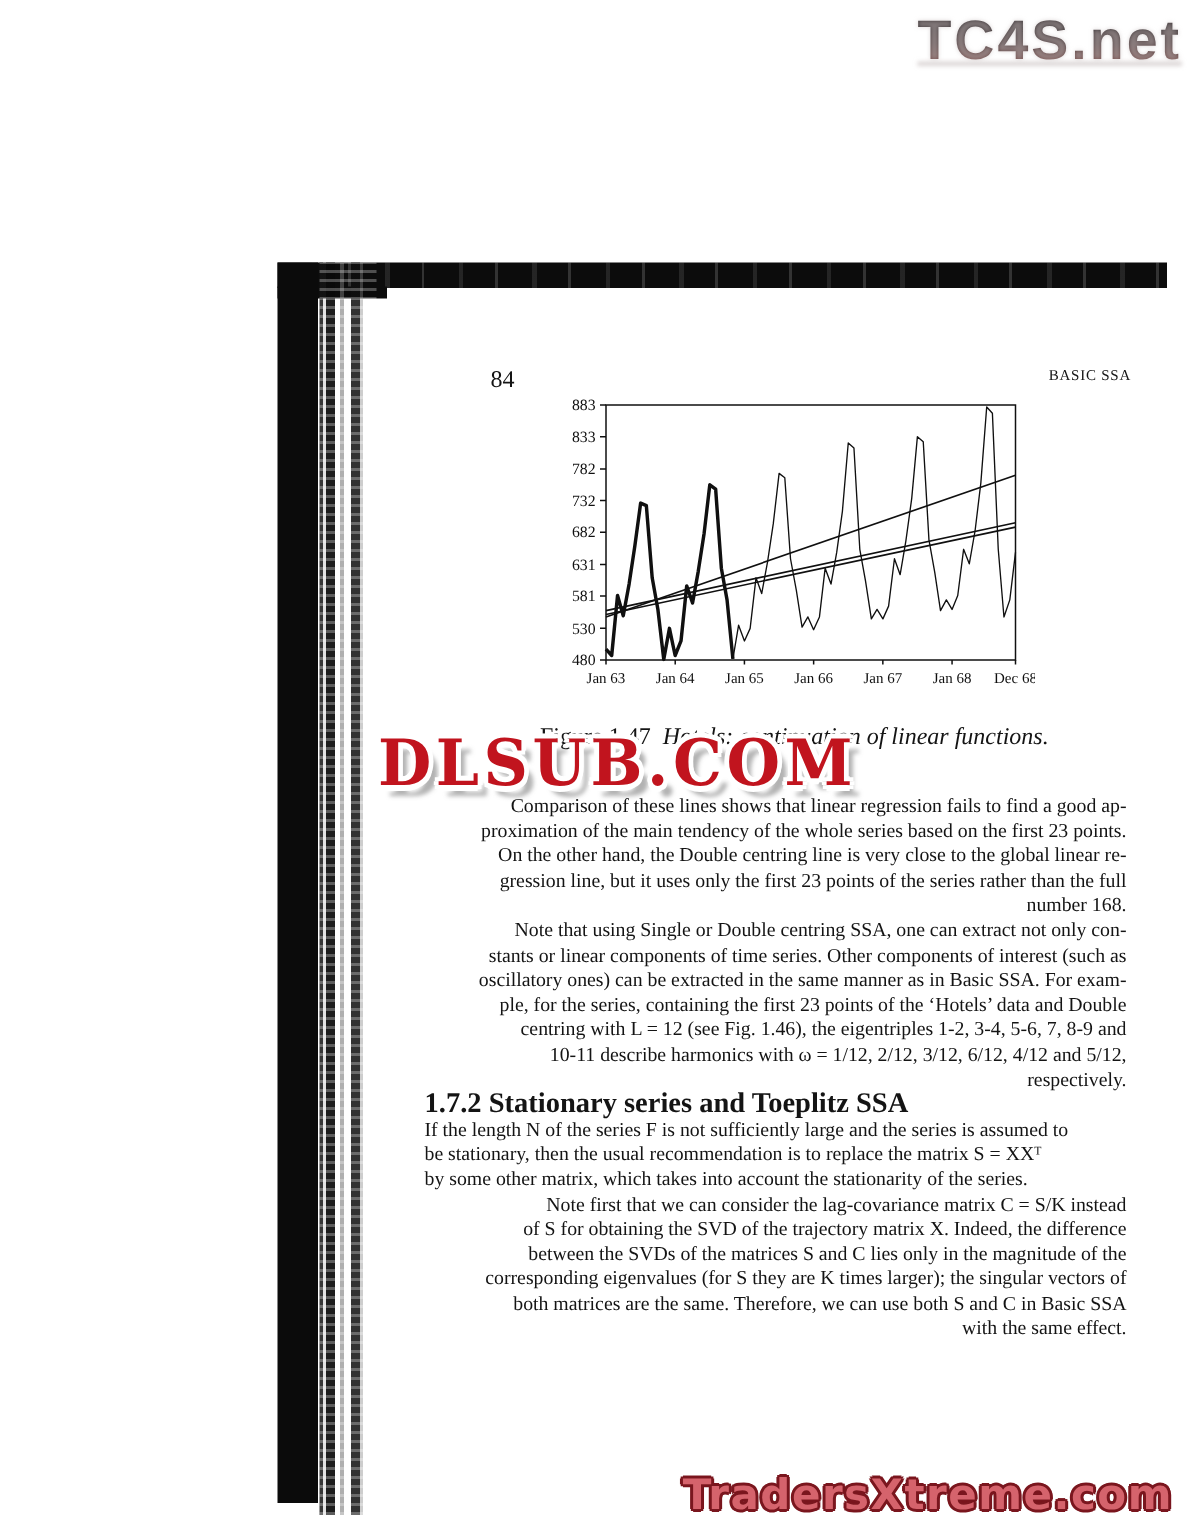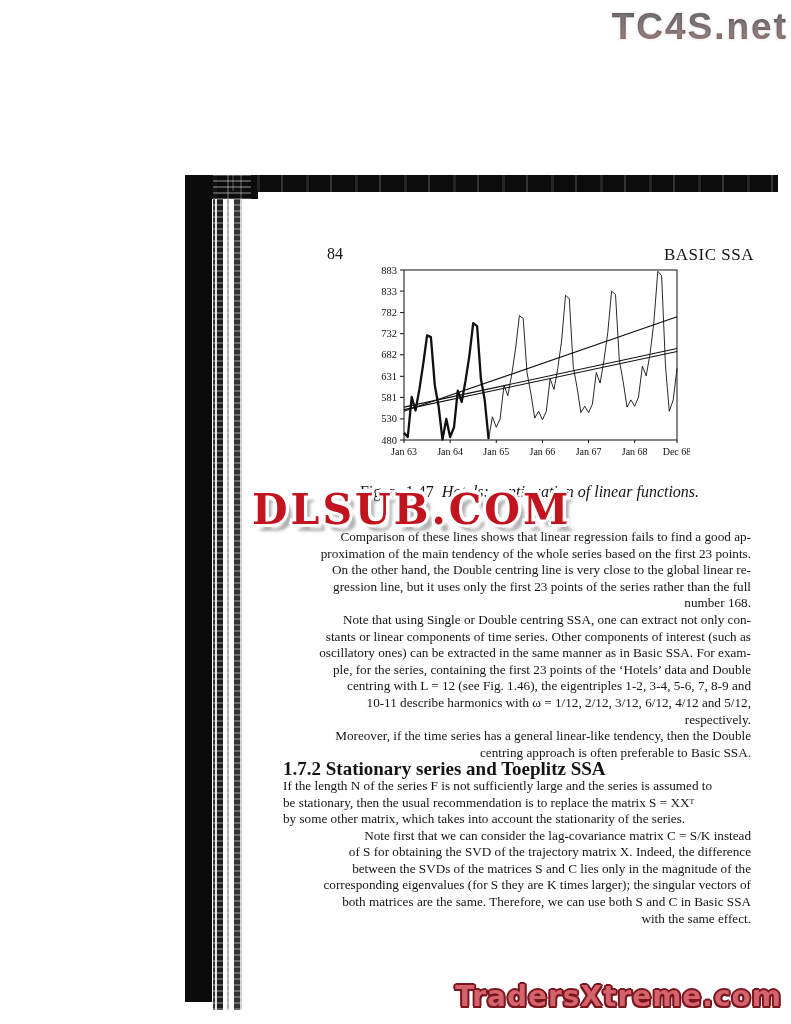--- a/index.html
+++ b/index.html
@@ -8,20 +8,21 @@
     background:#ffffff;font-family:"Liberation Serif",serif;color:#141414;
   }
   
   .wm-top{
     position:absolute;top:6px;right:3px;
     font:700 37px "Liberation Sans",sans-serif;letter-spacing:2px;
     color:#463a3b;
     background:linear-gradient(180deg,#3a3335 30%,#4e3e3f 55%,#82514d 92%);
     -webkit-background-clip:text;background-clip:text;-webkit-text-fill-color:transparent;
     text-shadow:0 0 3px rgba(190,178,178,0.55);
+    text-decoration:underline;
   }
   .wm-mid{
     position:absolute;left:252px;top:485px;z-index:5;
     font:700 41px "DejaVu Serif",serif;letter-spacing:3px;
     color:#c1141e;
     text-shadow:
       -2.5px -2.5px 0 #fff, 2.5px -2.5px 0 #fff, -2.5px 2.5px 0 #fff, 2.5px 2.5px 0 #fff,
       -3.2px 0 0 #fff, 3.2px 0 0 #fff, 0 -3.2px 0 #fff, 0 3.4px 0 #fff,
       6px 7px 3px rgba(115,115,115,0.55);
     transform:scaleY(1.04);
@@ -52,21 +53,21 @@
       repeating-linear-gradient(0deg, rgba(255,255,255,0.28) 0 2px, rgba(255,255,255,0) 2px 6px),
       linear-gradient(90deg,
         rgba(20,20,20,0.85) 0 2px, rgba(60,60,60,0.15) 2px 4px,
         rgba(10,10,10,0.92) 4px 10px, rgba(255,255,255,0) 10px 14px,
         rgba(110,110,110,0.55) 14px 16px, rgba(255,255,255,0) 16px 21px,
         rgba(15,15,15,0.85) 21px 27px, rgba(130,130,130,0.4) 27px 29px,
         rgba(255,255,255,0) 29px 38px);
   }
   
   .page-number{position:absolute;left:327px;top:245px;font-size:16px;}
-  .running-head{position:absolute;right:37px;top:245px;font-size:17px;letter-spacing:0.5px;}
+  .running-head{position:absolute;right:37px;top:245px;font-size:10px;letter-spacing:0.5px;}
   .figure-chart{position:absolute;left:370px;top:260px;width:320px;height:205px;}
   .figure-chart svg{display:block;}
   .figure-chart text{font-family:"Liberation Serif",serif;fill:#101010;}
   .figure-caption{
     position:absolute;left:360px;top:483px;width:330px;text-align:center;
     font-size:16px;white-space:nowrap;
   }
   .figure-caption .cap-italic{font-style:italic;}
   .text-col{position:absolute;left:283px;top:529px;width:468px;font-size:13.2px;line-height:16.6px;}
   .text-col p{margin:0;white-space:pre-line;}
@@ -144,22 +145,20 @@
 On the other hand, the Double centring line is very close to the global linear re-
 gression line, but it uses only the first 23 points of the series rather than the full
 number 168.</p>
   <p class="indent">Note that using Single or Double centring SSA, one can extract not only con-
 stants or linear components of time series. Other components of interest (such as
 oscillatory ones) can be extracted in the same manner as in Basic SSA. For exam-
 ple, for the series, containing the first 23 points of the ‘Hotels’ data and Double
 centring with L = 12 (see Fig. 1.46), the eigentriples 1-2, 3-4, 5-6, 7, 8-9 and
 10-11 describe harmonics with ω = 1/12, 2/12, 3/12, 6/12, 4/12 and 5/12,
 respectively.</p>
-  <p class="indent">Moreover, if the time series has a general linear-like tendency, then the Double
-centring approach is often preferable to Basic SSA.</p>
   <p class="section-heading">1.7.2  Stationary series and Toeplitz SSA</p>
   <p>If the length N of the series F is not sufficiently large and the series is assumed to
 be stationary, then the usual recommendation is to replace the matrix S = XXᵀ
 by some other matrix, which takes into account the stationarity of the series.</p>
   <p class="indent">Note first that we can consider the lag-covariance matrix C = S/K instead
 of S for obtaining the SVD of the trajectory matrix X. Indeed, the difference
 between the SVDs of the matrices S and C lies only in the magnitude of the
 corresponding eigenvalues (for S they are K times larger); the singular vectors of
 both matrices are the same. Therefore, we can use both S and C in Basic SSA
 with the same effect.</p>

